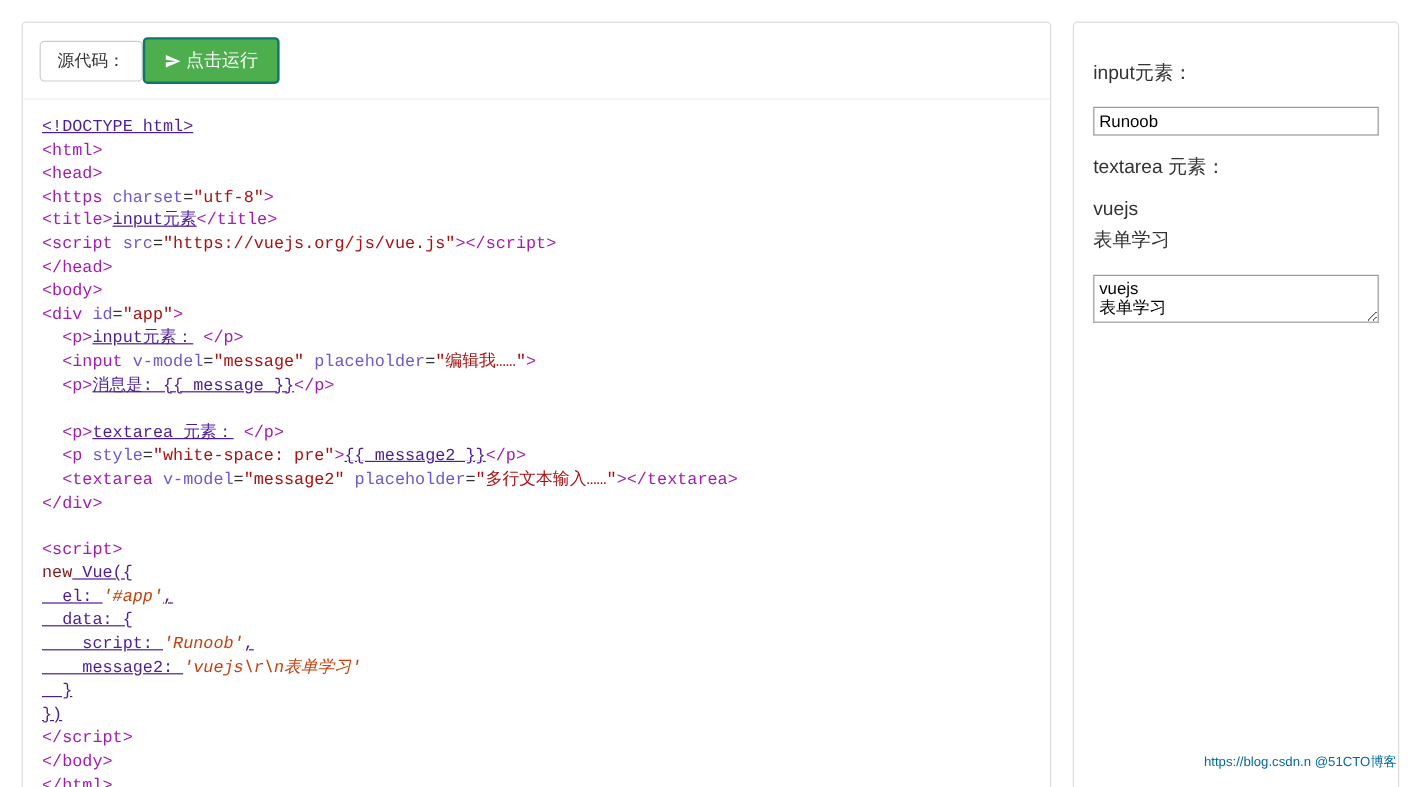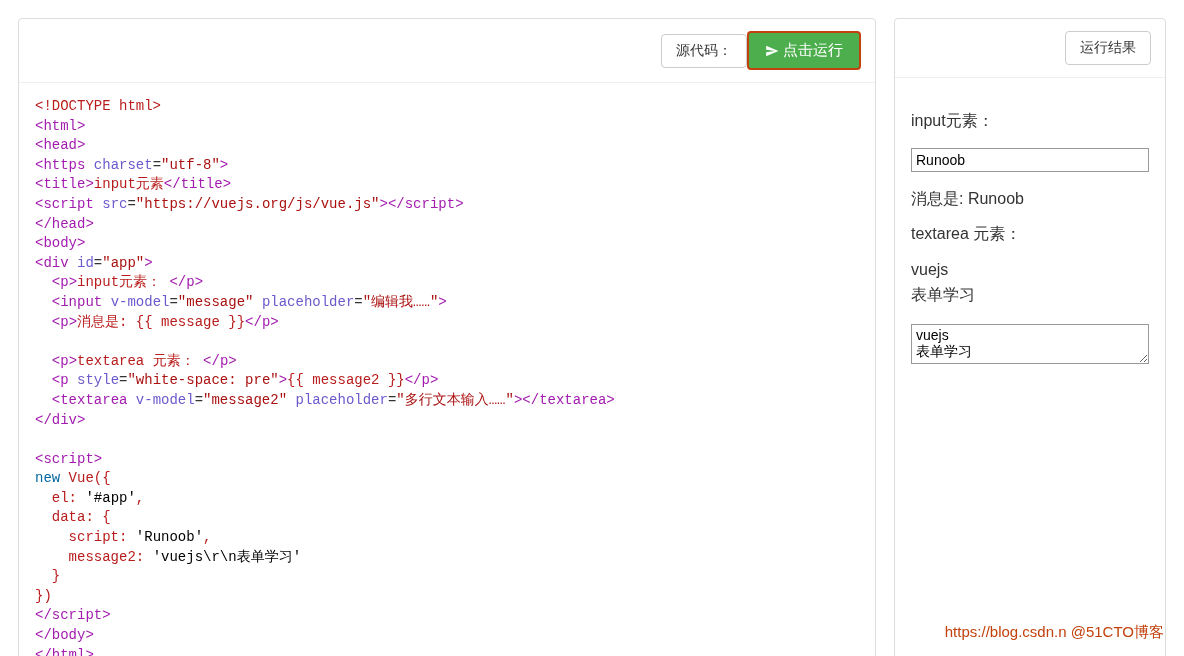--- a/index.html
+++ b/index.html
@@ -24,39 +24,39 @@
 }
 .right-panel {
   width: 272px;
   border: 1px solid #ddd;
   border-radius: 4px;
   background: #fff;
   min-height: 620px;
 }
 .panel-header {
   display: flex;
-  justify-content: flex-end;
+  justify-content: flex-start;
   align-items: center;
   padding: 12px 14px;
   border-bottom: 1px solid #eee;
 }
 .btn {
   display: inline-flex;
   align-items: center;
   padding: 7px 14px;
   border: 1px solid #ccc;
   border-radius: 4px;
   background: #fff;
   font-size: 14px;
   cursor: pointer;
   color: #333;
 }
 .btn-run {
   background: #4cae4c;
-  border: 2px solid #c2410c;
+  border: 2px solid #0f766e;
   color: #fff;
   font-size: 15px;
   padding: 8px 16px;
 }
 .btn-run svg {
   margin-right: 4px;
 }
 .code-area {
   padding: 14px 16px;
   font-family: Consolas, Menlo, Monaco, "Courier New", monospace;
@@ -65,23 +65,23 @@
   white-space: pre;
   overflow-x: auto;
 }
 .tag { color: #a21caf; }
 .attr-name { color: #7d7dff; color:#6a5acd; color:#7d5cd1; color:#6f42c1; color:#7a40c5; color:#7a1ea1; color:#6b5b95; color:#6f42c1; color: #6a5acd; }
 .attr-name { color: #7d0da1; color:#5f5fcf; }
 .attr-name { color: #6959cf; }
 .attr-name { color: #7d28c9; color:#6f42c1; }
 .attr-name{color:#6a5acd}
 .attr-value { color: #aa1111; }
-.text { color: #b91c1c; }
-.js-kw { color: #0369a1; }
-.js-str { color: #000000; }
+.text { color: #4c1d95; text-decoration: underline; }
+.js-kw { color: #7f1d1d; }
+.js-str { color: #c2410c; font-style: italic; }
 
 .result-body {
   padding: 20px 16px;
   font-size: 16px;
   line-height: 1.6;
 }
 .result-body p {
   margin: 10px 0;
 }
 .result-body input[type="text"] {
@@ -101,22 +101,22 @@
   resize: vertical;
   margin-top: 6px;
 }
 .pre-text {
   white-space: pre;
 }
 .watermark {
   position: fixed;
   right: 20px;
   bottom: 14px;
-  color: #c2410c;
-  font-size: 15px;
+  color: #0369a1;
+  font-size: 11px;
   user-select: none;
 }
 </style>
 </head>
 <body>
 
 <div class="container">
   <div class="left-panel">
     <div class="panel-header">
       <button class="btn">源代码：</button>
@@ -152,27 +152,23 @@
 <span><span class="text">    script: </span><span class="js-str">'Runoob'</span><span class="text">,</span></span>
 <span><span class="text">    message2: </span><span class="js-str">'vuejs\r\n表单学习'</span></span>
 <span class="text">  }</span>
 <span class="text">})</span>
 <span class="tag">&lt;/<span>script</span>&gt;</span>
 <span class="tag">&lt;/<span>body</span>&gt;</span>
 <span class="tag">&lt;/<span>html</span>&gt;</span></div>
   </div>
 
   <div class="right-panel">
-    <div class="panel-header">
-      <button class="btn">运行结果</button>
-    </div>
     <div class="result-body">
       <p>input元素：</p>
       <input type="text" value="Runoob" style="">
-      <p><span>消息是: </span><span>Runoob</span></p>
       <p>textarea 元素：</p>
       <p class="pre-text">vuejs
 表单学习</p>
       <textarea style="">vuejs
 表单学习</textarea>
     </div>
   </div>
 </div>
 
 <div class="watermark">https://blog.csdn.n @51CTO博客</div>

